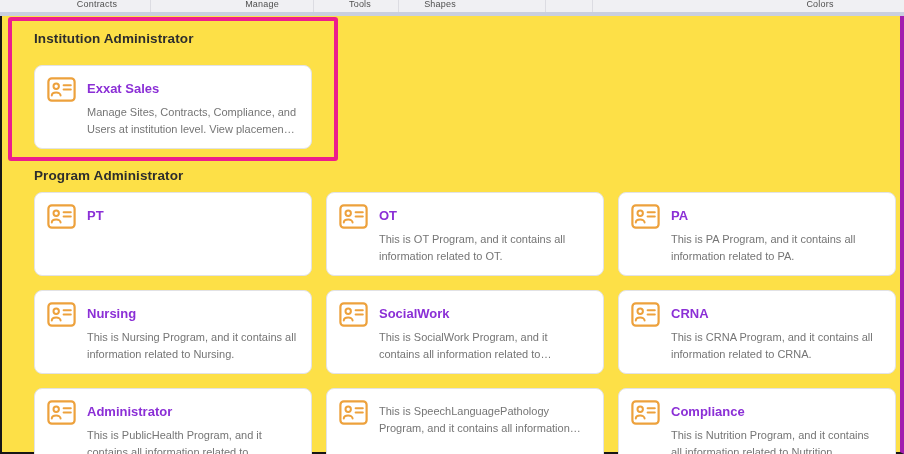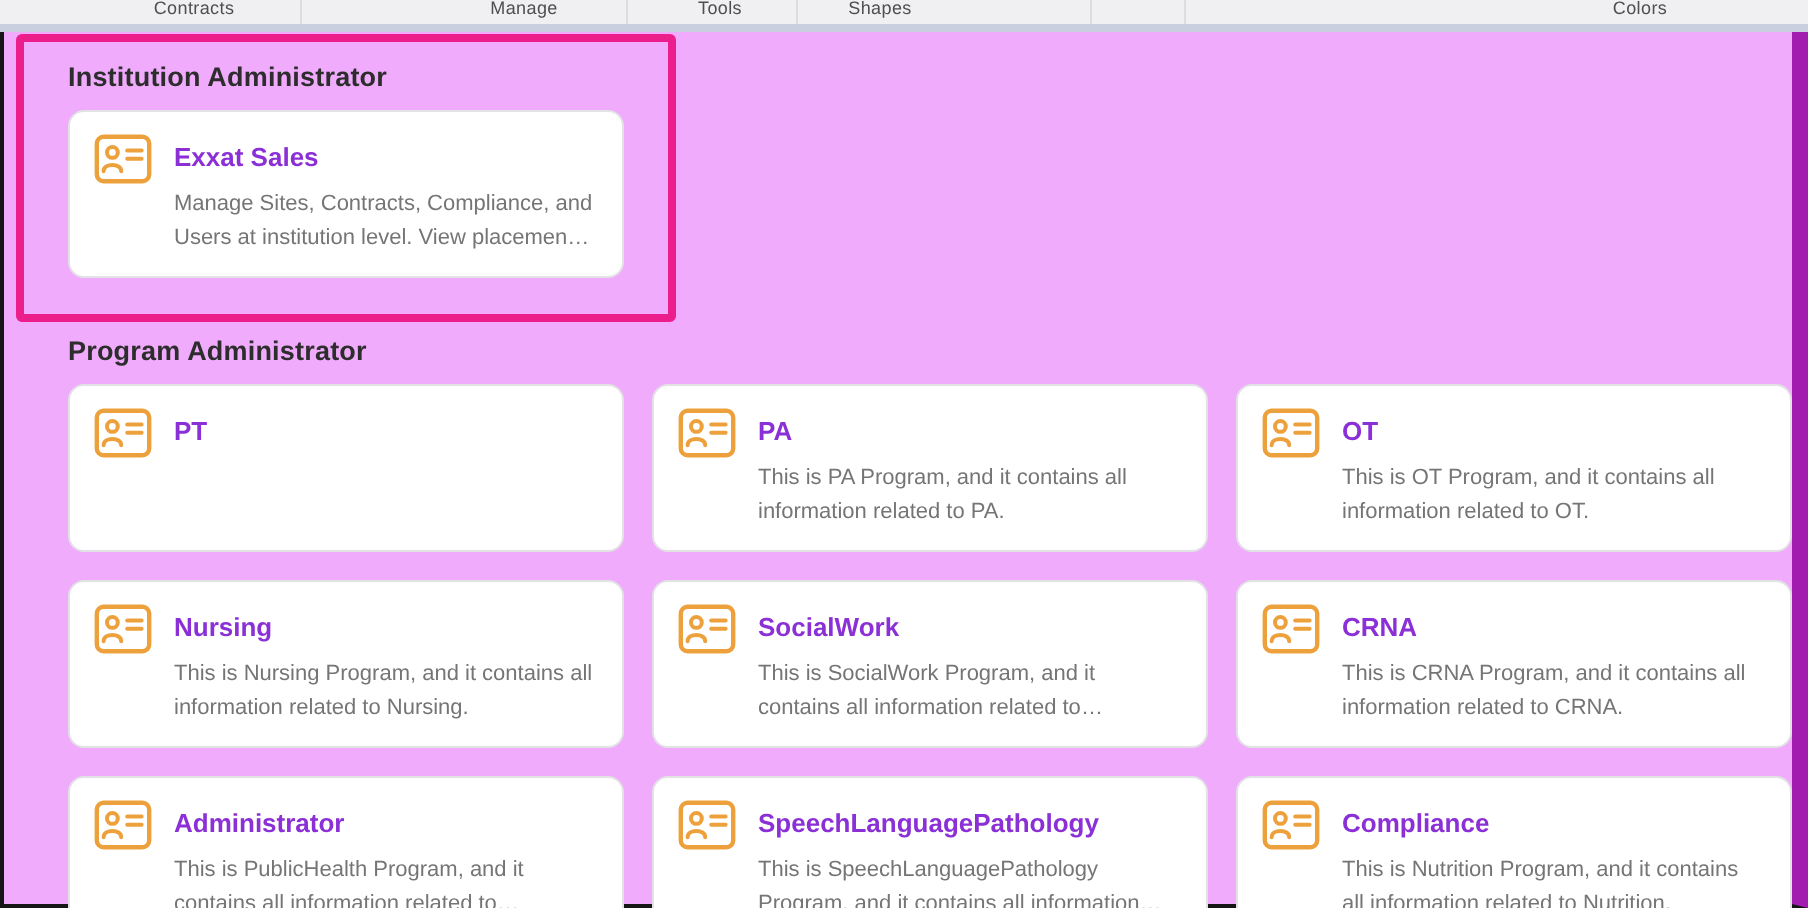--- a/index.html
+++ b/index.html
@@ -15,22 +15,22 @@
   }
   .ribbon-label{
     position:absolute;top:-1px;transform:translateX(-50%);
     font-size:9px;color:#4f4f4f;white-space:nowrap;letter-spacing:.2px;
   }
   .ribbon-sep{position:absolute;top:0;width:1px;height:12px;background:#dcdce2;}
   .band{position:absolute;left:0;top:12px;width:904px;height:4px;background:#c9cfdf;}
   
   .frame{
     position:absolute;left:0;top:16px;width:904px;height:438px;
-    background:#f0abfc;box-sizing:border-box;
-    border-left:2px solid #161616;border-right:8px solid #a21caf;border-bottom:2px solid #161616;
+    background:#fde047;box-sizing:border-box;
+    border-left:2px solid #161616;border-right:4px solid #a21caf;border-bottom:2px solid #161616;
   }
   .highlight{
     position:absolute;left:6px;top:1px;width:322px;height:136px;
     border:4px solid #ec1e8c;border-radius:3px;pointer-events:none;
   }
   .section{position:absolute;}
   .section-title{
     font-size:13.5px;font-weight:700;color:#2d2d2d;letter-spacing:.1px;
   }
   .cards-grid{
@@ -45,21 +45,21 @@
   .card-icon{flex:0 0 auto;margin-right:11px;margin-top:0;}
   .card-text{flex:1 1 auto;min-width:0;}
   .card-title{
     font-size:13px;font-weight:700;color:#8b2fd6;line-height:24px;
     white-space:nowrap;overflow:hidden;text-overflow:ellipsis;
   }
   .card-desc{
     margin-top:3px;font-size:11px;line-height:1.55;color:#757575;
     display:-webkit-box;-webkit-line-clamp:2;-webkit-box-orient:vertical;overflow:hidden;
   }
-  .single-card{margin-top:9px;}
+  .single-card{margin-top:19px;}
 </style>
 </head>
 <body>
 
 <div class="ribbon">
   <span class="ribbon-label" style="left:97px">Contracts</span>
   <span class="ribbon-label" style="left:262px">Manage</span>
   <span class="ribbon-label" style="left:360px">Tools</span>
   <span class="ribbon-label" style="left:440px">Shapes</span>
   <span class="ribbon-label" style="left:820px">Colors</span>
@@ -111,48 +111,48 @@
 
       <div class="card">
         <svg class="card-icon" width="29" height="25" viewBox="0 0 29 25">
             <rect x="1.4" y="1.4" width="26.2" height="22.2" rx="3.4" fill="none" stroke="#eda13c" stroke-width="2.2"></rect>
             <circle cx="9.2" cy="9.2" r="2.7" fill="none" stroke="#eda13c" stroke-width="2"></circle>
             <path d="M4.8 18.6 C4.8 14.4 13.6 14.4 13.6 18.6" fill="none" stroke="#eda13c" stroke-width="2" stroke-linecap="round"></path>
             <line x1="16.6" y1="8.2" x2="23.8" y2="8.2" stroke="#eda13c" stroke-width="2" stroke-linecap="round"></line>
             <line x1="16.6" y1="12.4" x2="23.8" y2="12.4" stroke="#eda13c" stroke-width="2" stroke-linecap="round"></line>
           </svg>
         <div class="card-text">
+          <div class="card-title">OT</div>
+          <div class="card-desc">This is OT Program, and it contains all information related to OT.</div>
+        </div>
+      </div>
+
+      <div class="card">
+        <svg class="card-icon" width="29" height="25" viewBox="0 0 29 25">
+            <rect x="1.4" y="1.4" width="26.2" height="22.2" rx="3.4" fill="none" stroke="#eda13c" stroke-width="2.2"></rect>
+            <circle cx="9.2" cy="9.2" r="2.7" fill="none" stroke="#eda13c" stroke-width="2"></circle>
+            <path d="M4.8 18.6 C4.8 14.4 13.6 14.4 13.6 18.6" fill="none" stroke="#eda13c" stroke-width="2" stroke-linecap="round"></path>
+            <line x1="16.6" y1="8.2" x2="23.8" y2="8.2" stroke="#eda13c" stroke-width="2" stroke-linecap="round"></line>
+            <line x1="16.6" y1="12.4" x2="23.8" y2="12.4" stroke="#eda13c" stroke-width="2" stroke-linecap="round"></line>
+          </svg>
+        <div class="card-text">
           <div class="card-title">PA</div>
           <div class="card-desc">This is PA Program, and it contains all information related to PA.</div>
         </div>
       </div>
 
       <div class="card">
         <svg class="card-icon" width="29" height="25" viewBox="0 0 29 25">
             <rect x="1.4" y="1.4" width="26.2" height="22.2" rx="3.4" fill="none" stroke="#eda13c" stroke-width="2.2"></rect>
             <circle cx="9.2" cy="9.2" r="2.7" fill="none" stroke="#eda13c" stroke-width="2"></circle>
             <path d="M4.8 18.6 C4.8 14.4 13.6 14.4 13.6 18.6" fill="none" stroke="#eda13c" stroke-width="2" stroke-linecap="round"></path>
             <line x1="16.6" y1="8.2" x2="23.8" y2="8.2" stroke="#eda13c" stroke-width="2" stroke-linecap="round"></line>
             <line x1="16.6" y1="12.4" x2="23.8" y2="12.4" stroke="#eda13c" stroke-width="2" stroke-linecap="round"></line>
           </svg>
         <div class="card-text">
-          <div class="card-title">OT</div>
-          <div class="card-desc">This is OT Program, and it contains all information related to OT.</div>
-        </div>
-      </div>
-
-      <div class="card">
-        <svg class="card-icon" width="29" height="25" viewBox="0 0 29 25">
-            <rect x="1.4" y="1.4" width="26.2" height="22.2" rx="3.4" fill="none" stroke="#eda13c" stroke-width="2.2"></rect>
-            <circle cx="9.2" cy="9.2" r="2.7" fill="none" stroke="#eda13c" stroke-width="2"></circle>
-            <path d="M4.8 18.6 C4.8 14.4 13.6 14.4 13.6 18.6" fill="none" stroke="#eda13c" stroke-width="2" stroke-linecap="round"></path>
-            <line x1="16.6" y1="8.2" x2="23.8" y2="8.2" stroke="#eda13c" stroke-width="2" stroke-linecap="round"></line>
-            <line x1="16.6" y1="12.4" x2="23.8" y2="12.4" stroke="#eda13c" stroke-width="2" stroke-linecap="round"></line>
-          </svg>
-        <div class="card-text">
           <div class="card-title">Nursing</div>
           <div class="card-desc">This is Nursing Program, and it contains all information related to Nursing.</div>
         </div>
       </div>
 
       <div class="card">
         <svg class="card-icon" width="29" height="25" viewBox="0 0 29 25">
             <rect x="1.4" y="1.4" width="26.2" height="22.2" rx="3.4" fill="none" stroke="#eda13c" stroke-width="2.2"></rect>
             <circle cx="9.2" cy="9.2" r="2.7" fill="none" stroke="#eda13c" stroke-width="2"></circle>
             <path d="M4.8 18.6 C4.8 14.4 13.6 14.4 13.6 18.6" fill="none" stroke="#eda13c" stroke-width="2" stroke-linecap="round"></path>
@@ -195,21 +195,20 @@
 
       <div class="card">
         <svg class="card-icon" width="29" height="25" viewBox="0 0 29 25">
             <rect x="1.4" y="1.4" width="26.2" height="22.2" rx="3.4" fill="none" stroke="#eda13c" stroke-width="2.2"></rect>
             <circle cx="9.2" cy="9.2" r="2.7" fill="none" stroke="#eda13c" stroke-width="2"></circle>
             <path d="M4.8 18.6 C4.8 14.4 13.6 14.4 13.6 18.6" fill="none" stroke="#eda13c" stroke-width="2" stroke-linecap="round"></path>
             <line x1="16.6" y1="8.2" x2="23.8" y2="8.2" stroke="#eda13c" stroke-width="2" stroke-linecap="round"></line>
             <line x1="16.6" y1="12.4" x2="23.8" y2="12.4" stroke="#eda13c" stroke-width="2" stroke-linecap="round"></line>
           </svg>
         <div class="card-text">
-          <div class="card-title">SpeechLanguagePathology</div>
           <div class="card-desc">This is SpeechLanguagePathology Program, and it contains all information related to…</div>
         </div>
       </div>
 
       <div class="card">
         <svg class="card-icon" width="29" height="25" viewBox="0 0 29 25">
             <rect x="1.4" y="1.4" width="26.2" height="22.2" rx="3.4" fill="none" stroke="#eda13c" stroke-width="2.2"></rect>
             <circle cx="9.2" cy="9.2" r="2.7" fill="none" stroke="#eda13c" stroke-width="2"></circle>
             <path d="M4.8 18.6 C4.8 14.4 13.6 14.4 13.6 18.6" fill="none" stroke="#eda13c" stroke-width="2" stroke-linecap="round"></path>
             <line x1="16.6" y1="8.2" x2="23.8" y2="8.2" stroke="#eda13c" stroke-width="2" stroke-linecap="round"></line>

